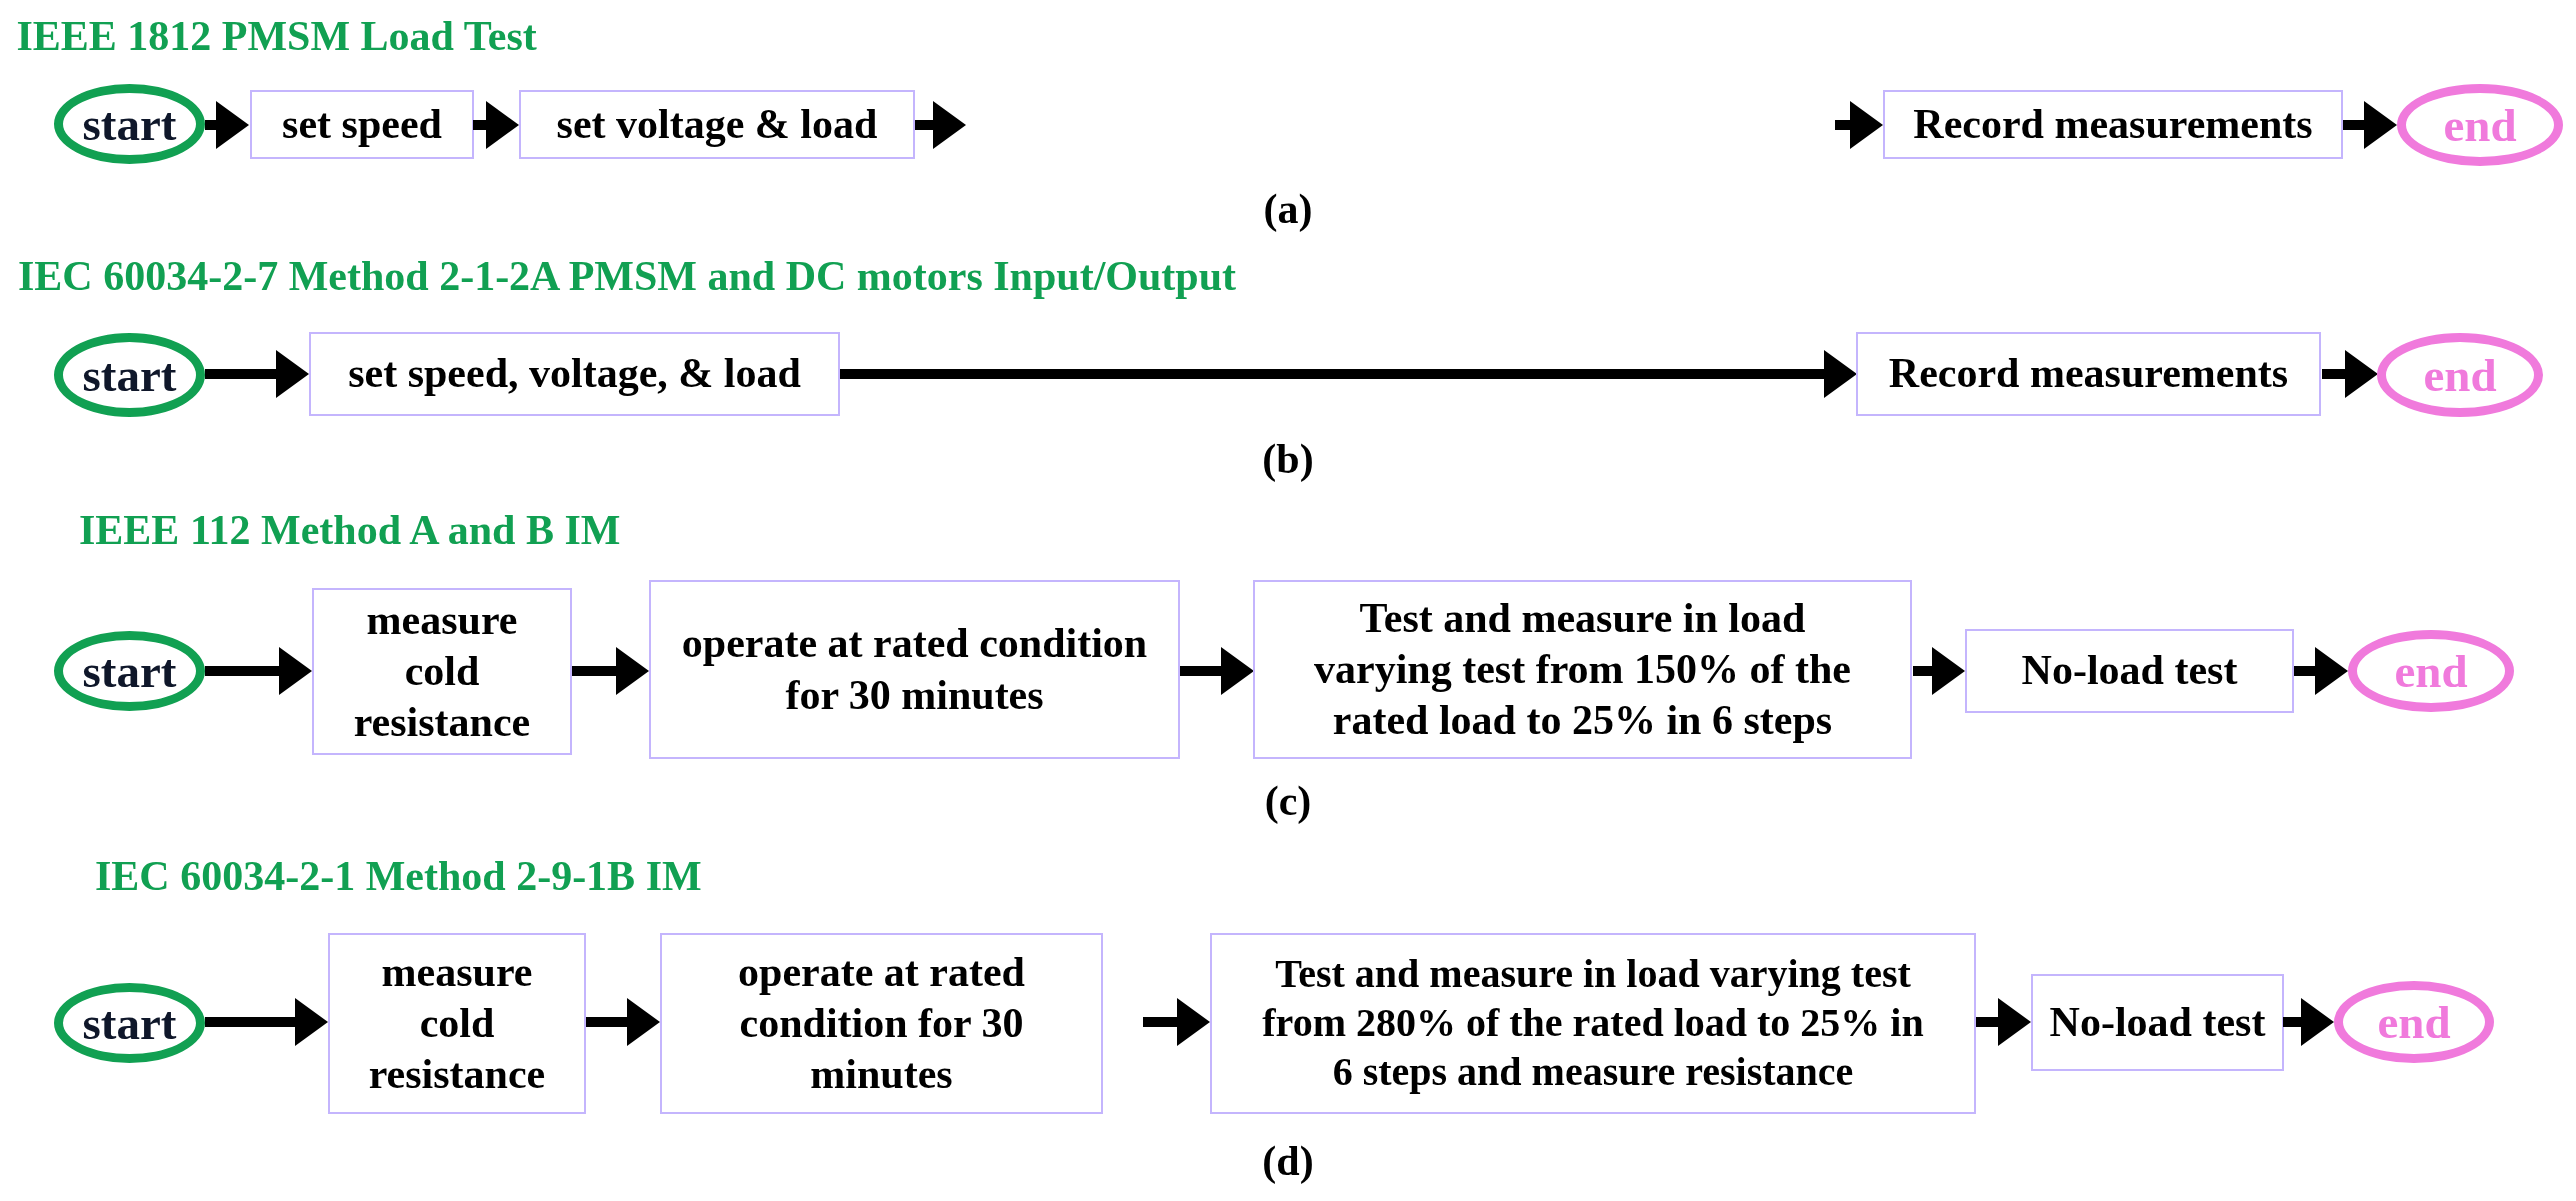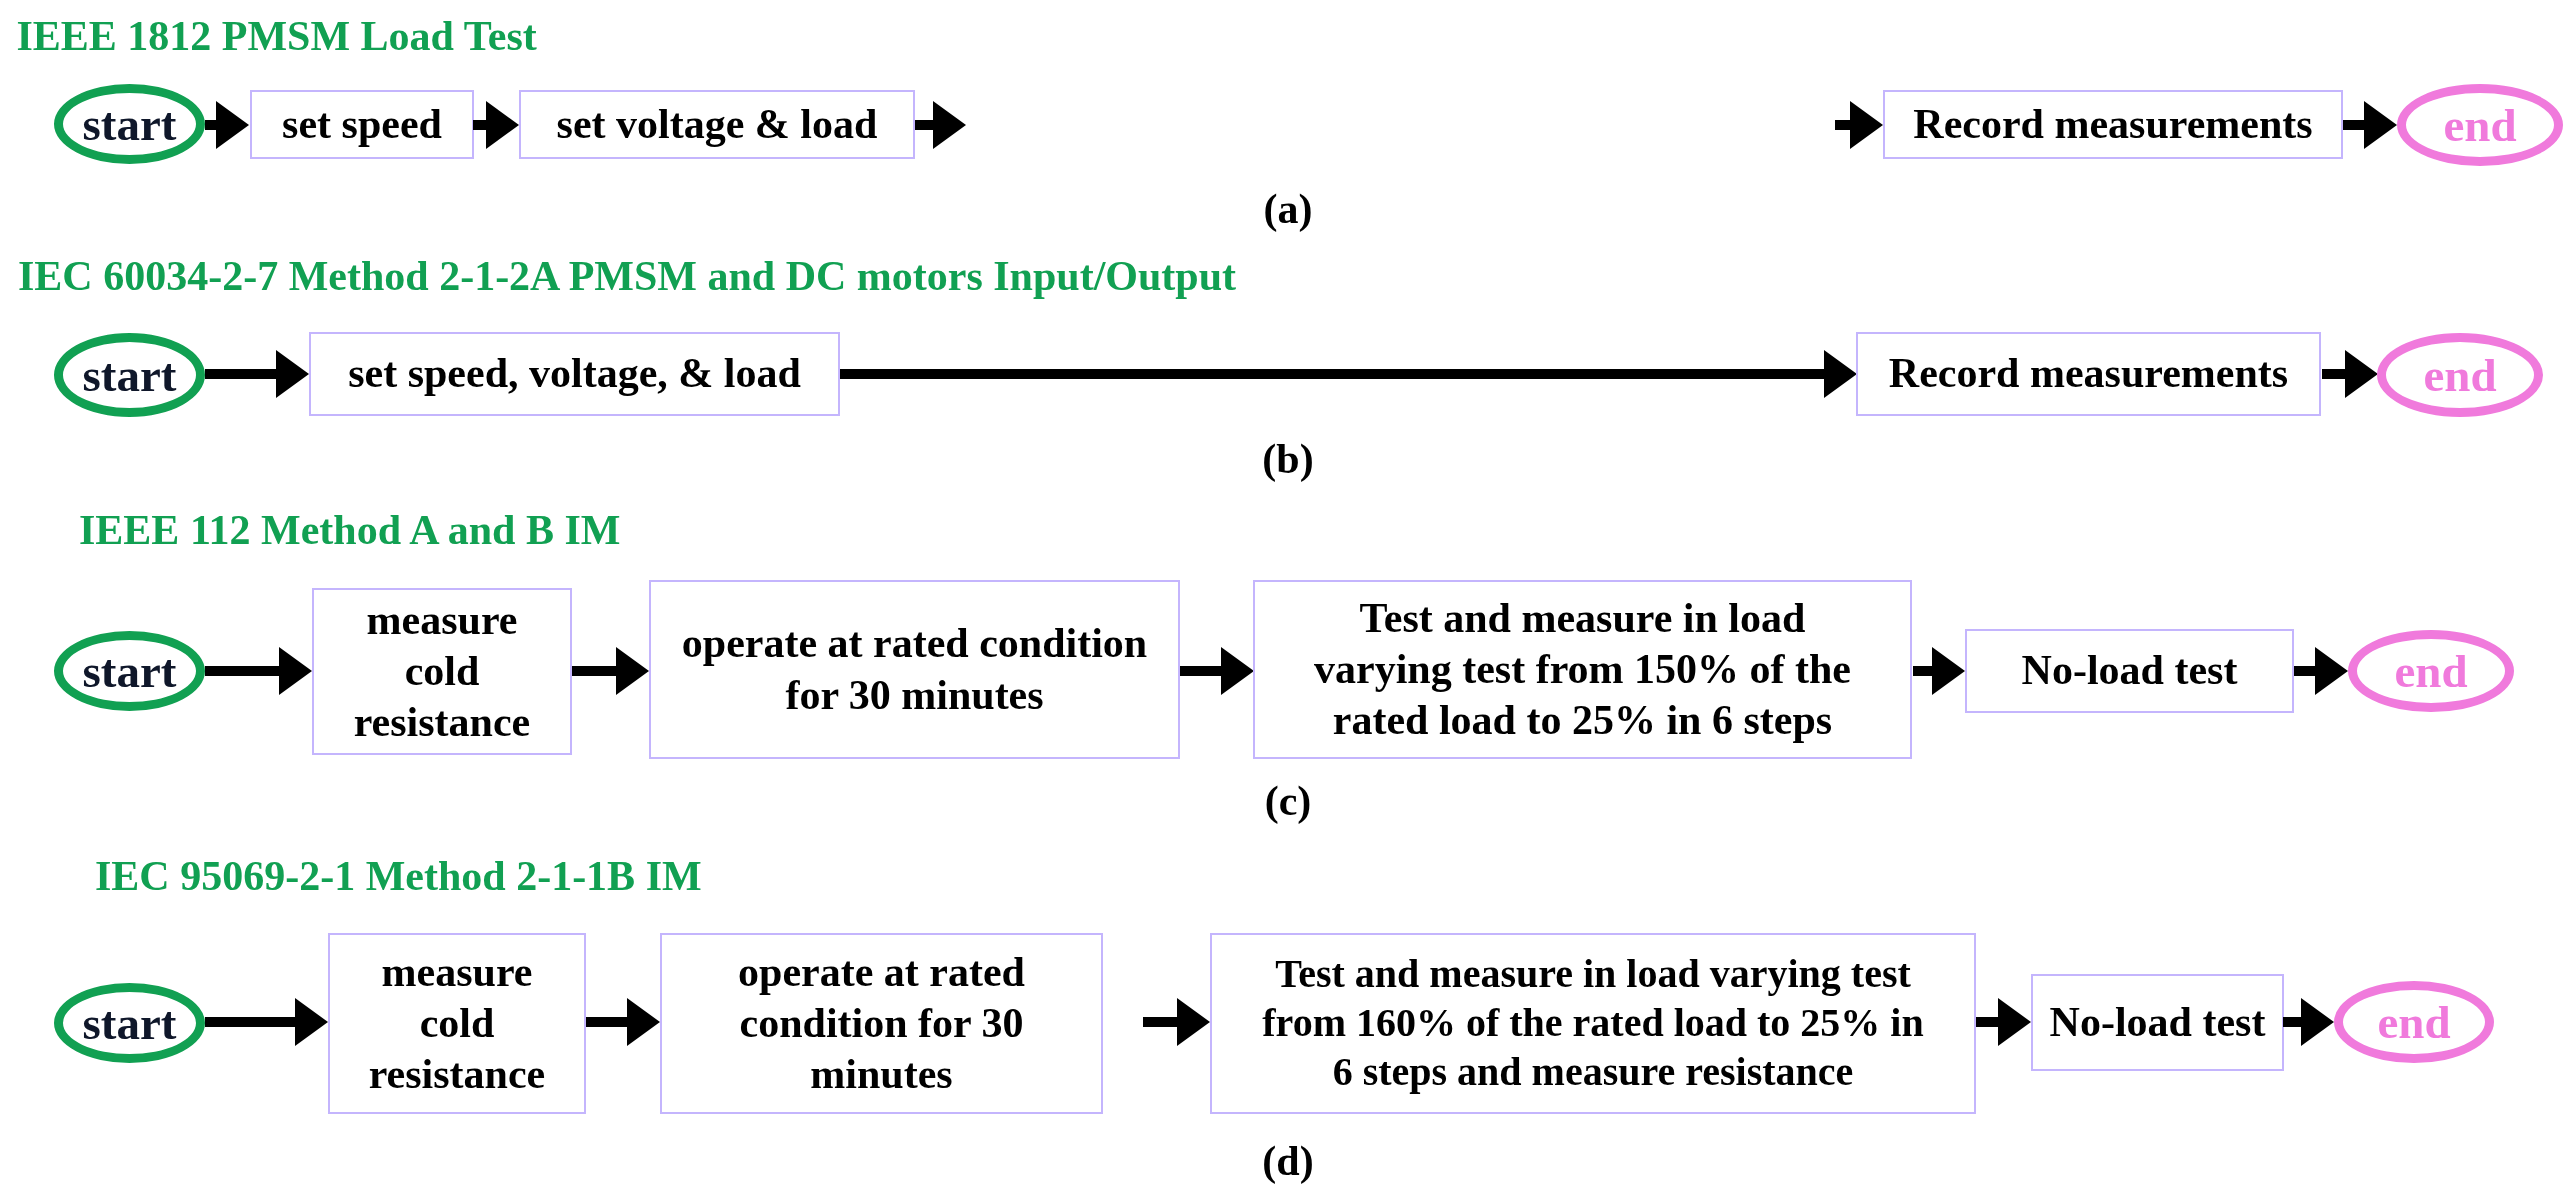--- a/index.html
+++ b/index.html
@@ -204,21 +204,21 @@
     <div class="shaft"></div>
       <div class="head"></div>
   </div>
 
   <div class="oval end" style="left:2348px;top:630px;width:166px;height:82px">
     <span>end</span>
   </div>
 
   <div class="caption" style="top:777px">(c)</div>
 
-  <div class="title" style="left:95px;top:852px">IEC 95069-2-1 Method 2-1-1B IM</div>
+  <div class="title" style="left:95px;top:852px">IEC 60034-2-1 Method 2-9-1B IM</div>
 
   <div class="oval start" style="left:54px;top:983px;width:151px;height:80px">
     <span>start</span>
   </div>
 
   <div class="arrow" style="left:205px;top:998px;width:123px">
     <div class="shaft"></div>
       <div class="head"></div>
   </div>
 
@@ -234,21 +234,21 @@
   <div class="pbox" style="left:660px;top:933px;width:443px;height:181px">operate at rated
 condition for 30
 minutes</div>
 
   <div class="arrow" style="left:1143px;top:998px;width:67px">
     <div class="shaft"></div>
       <div class="head"></div>
   </div>
 
   <div class="pbox small-font" style="left:1210px;top:933px;width:766px;height:181px">Test and measure in load varying test
-from 160% of the rated load to 25% in
+from 280% of the rated load to 25% in
 6 steps and measure resistance</div>
 
   <div class="arrow" style="left:1976px;top:998px;width:55px">
     <div class="shaft"></div>
       <div class="head"></div>
   </div>
 
   <div class="pbox" style="left:2031px;top:974px;width:253px;height:97px">No-load test</div>
 
   <div class="arrow" style="left:2283px;top:998px;width:51px">

